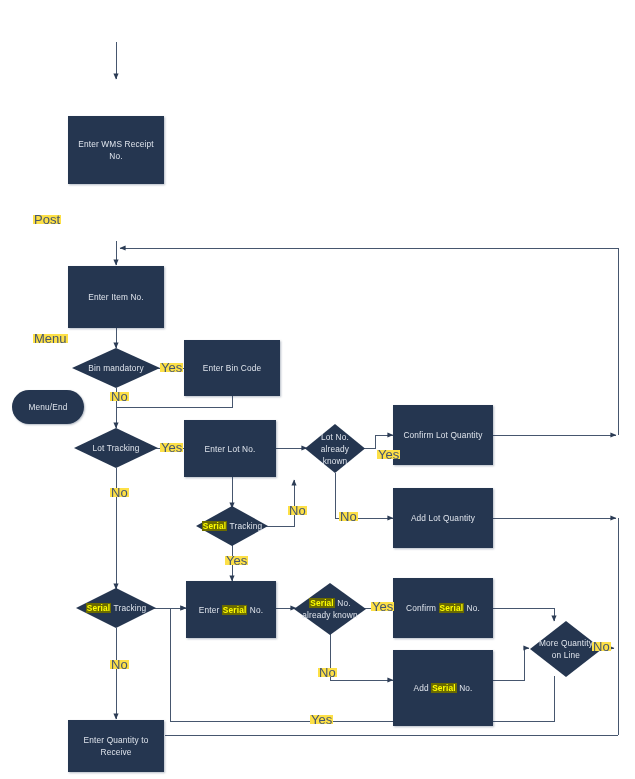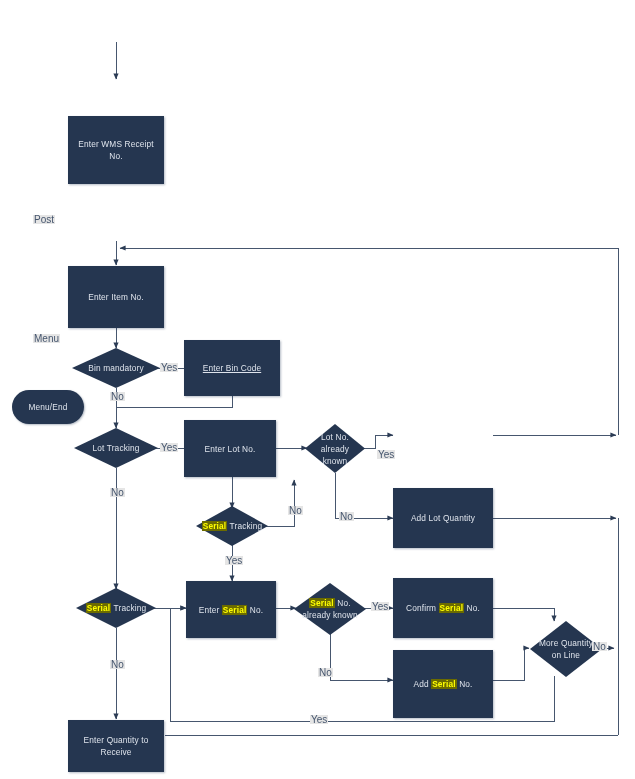--- a/index.html
+++ b/index.html
@@ -59,23 +59,23 @@
   }
   .dec .lbl{
     position:relative;
     z-index:2;
     width:104%;
   }
 
   
   .elabel{
     position:absolute;
-    font-size:10px;
+    font-size:13px;
     color:#46566e;
-    background:#e5e5e5;
+    background:#fde047;
     padding:0 1px;
     white-space:nowrap;
     line-height:9px;
   }
 
   
   .hl{
     background:#6b6b00;
     color:#ffff00;
     padding:0 1px;
@@ -168,21 +168,21 @@
 
   <div class="node proc" style="left:68px;  top:266px; width:96px;  height:62px;">
     <span>Enter Item No.</span>
   </div>
 
   <div class="node dec" style="left:72px;  top:348px; width:88px;  height:40px;">
     <span class="dia"></span>
     <span class="lbl">Bin mandatory</span>
   </div>
 
-  <div class="node proc" style="left:184px; top:340px; width:96px;  height:56px;text-decoration:underline;">
+  <div class="node proc" style="left:184px; top:340px; width:96px;  height:56px;">
     <span>Enter Bin Code</span>
   </div>
 
   <div class="node term" style="left:12px;  top:390px; width:72px;  height:34px;">
     <span>Menu/End</span>
   </div>
 
   <div class="node dec" style="left:74px;  top:428px; width:84px;  height:40px;">
     <span class="dia"></span>
     <span class="lbl">Lot Tracking</span>
@@ -190,20 +190,23 @@
 
   <div class="node proc" style="left:184px; top:420px; width:92px;  height:57px;">
     <span>Enter Lot No.</span>
   </div>
 
   <div class="node dec" style="left:305px; top:424px; width:60px;  height:49px;">
     <span class="dia"></span>
     <span class="lbl">Lot No. already known</span>
   </div>
 
+  <div class="node proc" style="left:393px; top:405px; width:100px; height:60px;">
+    <span>Confirm Lot Quantity</span>
+  </div>
 
   <div class="node proc" style="left:393px; top:488px; width:100px; height:60px;">
     <span>Add Lot Quantity</span>
   </div>
 
   <div class="node dec" style="left:196px; top:506px; width:72px;  height:40px;">
     <span class="dia"></span>
     <span class="lbl">
       <span class="hl">Serial</span><span> Tracking</span>
     </span>
@@ -224,21 +227,21 @@
     <span class="dia"></span>
     <span class="lbl">
       <span class="hl">Serial</span><span> No. already known</span>
     </span>
   </div>
 
   <div class="node proc" style="left:393px; top:578px; width:100px; height:60px;">
     <span><span>Confirm </span><span class="hl">Serial</span><span> No.</span></span>
   </div>
 
-  <div class="node proc" style="left:393px; top:650px; width:100px; height:68px;">
+  <div class="node proc" style="left:393px; top:650px; width:100px; height:76px;">
     <span><span>Add </span><span class="hl">Serial</span><span> No.</span></span>
   </div>
 
   <div class="node dec" style="left:530px; top:621px; width:72px;  height:56px;">
     <span class="dia"></span>
     <span class="lbl">More Quantity on Line</span>
   </div>
 
   <div class="node proc" style="left:68px;  top:720px; width:96px;  height:52px;">
     <span>Enter Quantity to Receive</span>

